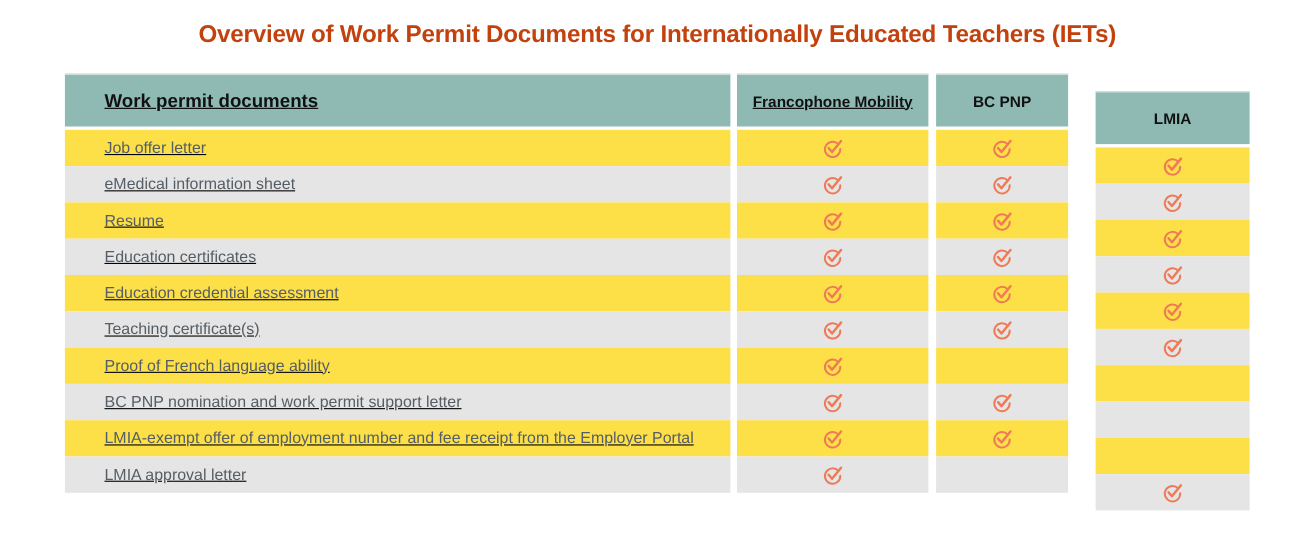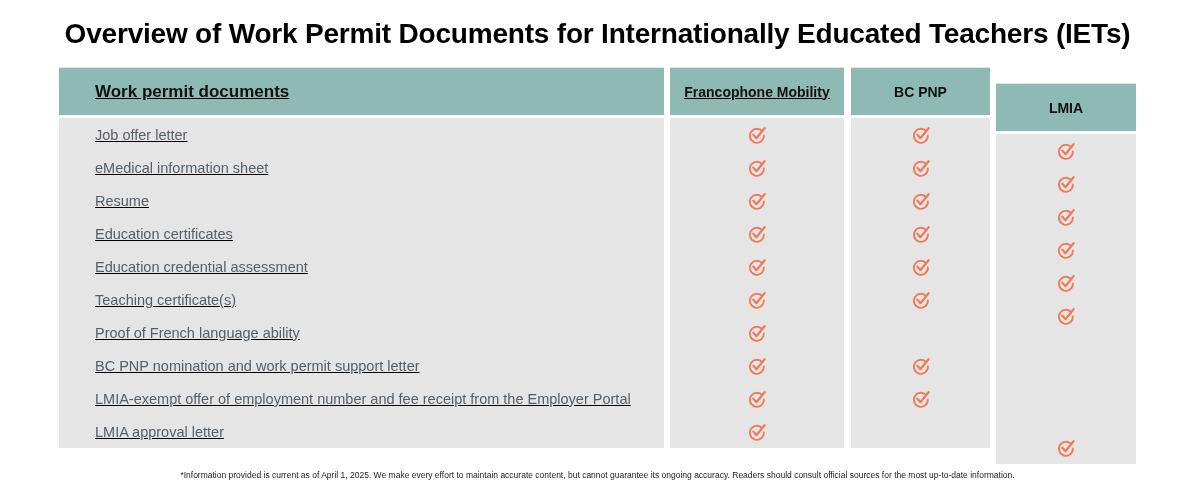--- a/index.html
+++ b/index.html
@@ -3,43 +3,43 @@
   <meta charset="utf-8">
   <style>
     * { box-sizing: border-box; margin: 0; padding: 0; }
     html, body {
       width: 1195px; height: 500px; background: #ffffff; overflow: hidden;
       font-family: "Liberation Sans", sans-serif;
     }
     .page { position: relative; width: 1195px; height: 500px; }
     .title {
       position: absolute; left: 0; top: 18px; width: 1195px;
-      text-align: center; font-size: 28px; font-weight: bold; color: #000000;
+      text-align: center; font-size: 22px; font-weight: bold; color: #c2410c;
       letter-spacing: -0.2px;
     }
     .col {
       position: absolute; top: 67px;
     }
     .col-doc   { left: 59px;  width: 605px; text-decoration: underline; }
     .col-fm    { left: 670px; width: 174px; text-decoration: underline; }
-    .col-bcpnp { left: 851px; width: 139px; border-radius: 12px; }
+    .col-bcpnp { left: 851px; width: 120px; border-radius: 12px; }
     .col-lmia  { left: 996px; width: 140px; margin-top: 16px; }
 
     .hdr {
       height: 48px; background: #8fbab4;
       display: flex; align-items: center; justify-content: center;
       font-weight: bold; color: #111111; font-size: 14px;
       border-top: 1px solid #dfe7e5;
     }
     .col-doc .hdr { justify-content: flex-start; padding-left: 36px; font-size: 17px; }
     .rows { margin-top: 3px; }
     .row {
       height: 33px; display: flex; align-items: center; justify-content: center;
     }
-    .row.odd  { background: #e5e5e5; }
+    .row.odd  { background: #fde047; }
     .row.even { background: #e5e5e5; }
     .col-doc .row { justify-content: flex-start; padding-left: 36px; font-size: 14.5px; color: #555e66; }
 
     .check { width: 20px; height: 20px; display: block; }
     .check.hidden { visibility: hidden; }
 
     .footnote {
       position: absolute; left: 0; top: 470px; width: 1195px;
       text-align: center; font-size: 8.5px; color: #222222;
     }
@@ -257,14 +257,13 @@
         </div>
         <div class="row even">
           <svg class="check" viewBox="0 0 20 20">
             <path d="M15.2 6.2 A7 7 0 1 0 16.9 10.5" fill="none" stroke="#ef7a57" stroke-width="1.8" stroke-linecap="round"></path>
             <path d="M6.3 9.6 L9.4 13.2 L17.6 3.2" fill="none" stroke="#ef7a57" stroke-width="2.2" stroke-linecap="round" stroke-linejoin="round"></path>
           </svg>
         </div>
       </div>
   </div>
 
-  <div class="footnote">*Information provided is current as of April 1, 2025. We make every effort to maintain accurate content, but cannot guarantee its ongoing accuracy. Readers should consult official sources for the most up-to-date information.</div>
 </div>
 
 </body></html>

